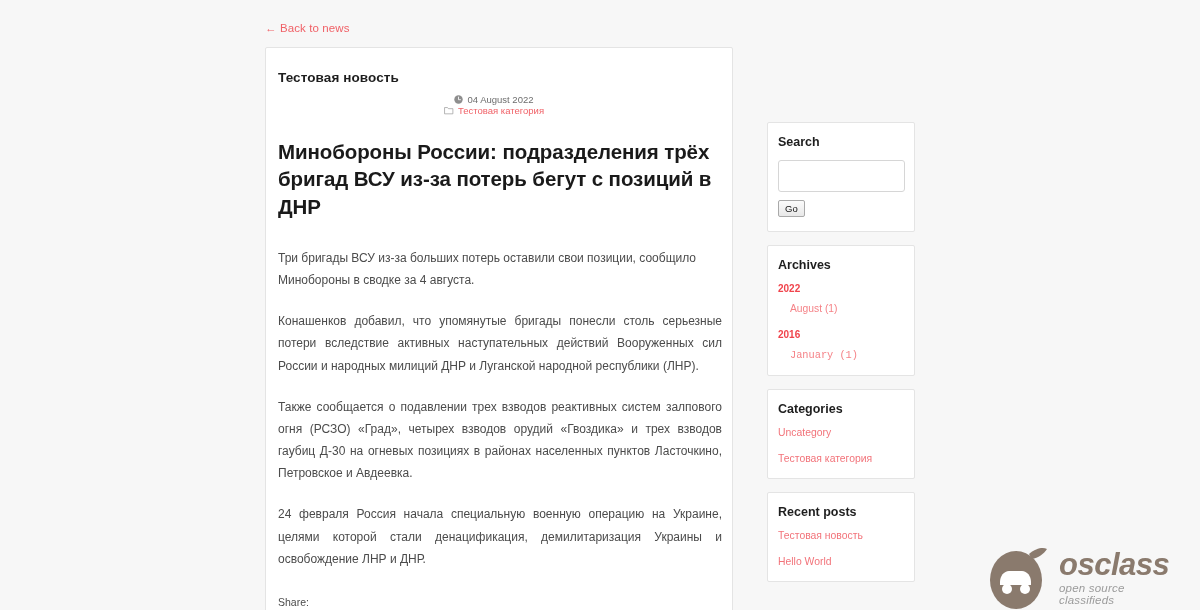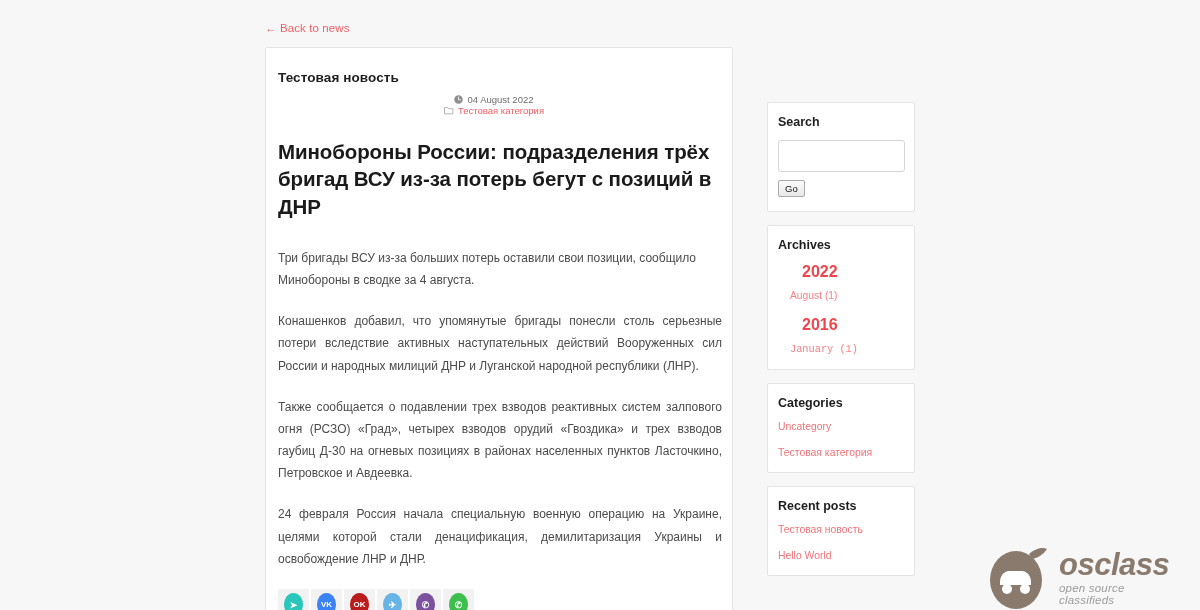--- a/index.html
+++ b/index.html
@@ -142,27 +142,26 @@
     font-size: 9.5px;
     font-family: "Liberation Sans", sans-serif;
     background: linear-gradient(#fbfbfb, #e8e8e8);
     border: 1px solid #a9a9a9;
     border-radius: 2px;
     color: #111;
     cursor: pointer;
   }
 
   .arch-year {
-    font-size: 16px;
+    font-size: 10px;
     font-weight: bold;
     color: #f0444c;
     margin-bottom: 9px;
     display: block;
     text-decoration: none;
-    margin-left: 24px;
   }
   .arch-month {
     font-size: 10.3px;
     color: #f58287;
     text-decoration: none;
     display: block;
     margin: 0 0 15px 12px;
   }
   .arch-month.last { margin-bottom: 0; font-family: Liberation Mono, monospace; }
 
@@ -237,20 +236,21 @@
               </span>
             </div>
 
             <h1 class="headline">Минобороны России: подразделения трёх бригад ВСУ из-за потерь бегут с позиций в ДНР</h1>
 
             <p class="para loose">Три бригады ВСУ из-за больших потерь оставили свои позиции, сообщило Минобороны в сводке за 4 августа.</p>
             <p class="para">Конашенков добавил, что упомянутые бригады понесли столь серьезные потери вследствие активных наступательных действий Вооруженных сил России и народных милиций ДНР и Луганской народной республики (ЛНР).</p>
             <p class="para">Также сообщается о подавлении трех взводов реактивных систем залпового огня (РСЗО) «Град», четырех взводов орудий «Гвоздика» и трех взводов гаубиц Д-30 на огневых позициях в районах населенных пунктов Ласточкино, Петровское и Авдеевка.</p>
             <p class="para">24 февраля Россия начала специальную военную операцию на Украине, целями которой стали денацификация, демилитаризация Украины и освобождение ЛНР и ДНР.</p>
 
+            <div class="share-label">Share:</div>
             <div class="share-row" id="share-row">
                 <div class="share-btn">
                   <div class="bubble" style="background: rgb(41, 198, 187);">➤</div>
                 </div>
                 <div class="share-btn">
                   <div class="bubble" style="background: #3b82f6; font-size: 8px;">VK</div>
                 </div>
                 <div class="share-btn">
                   <div class="bubble" style="background: #b91c1c; font-size: 8px;">OK</div>
                 </div>

